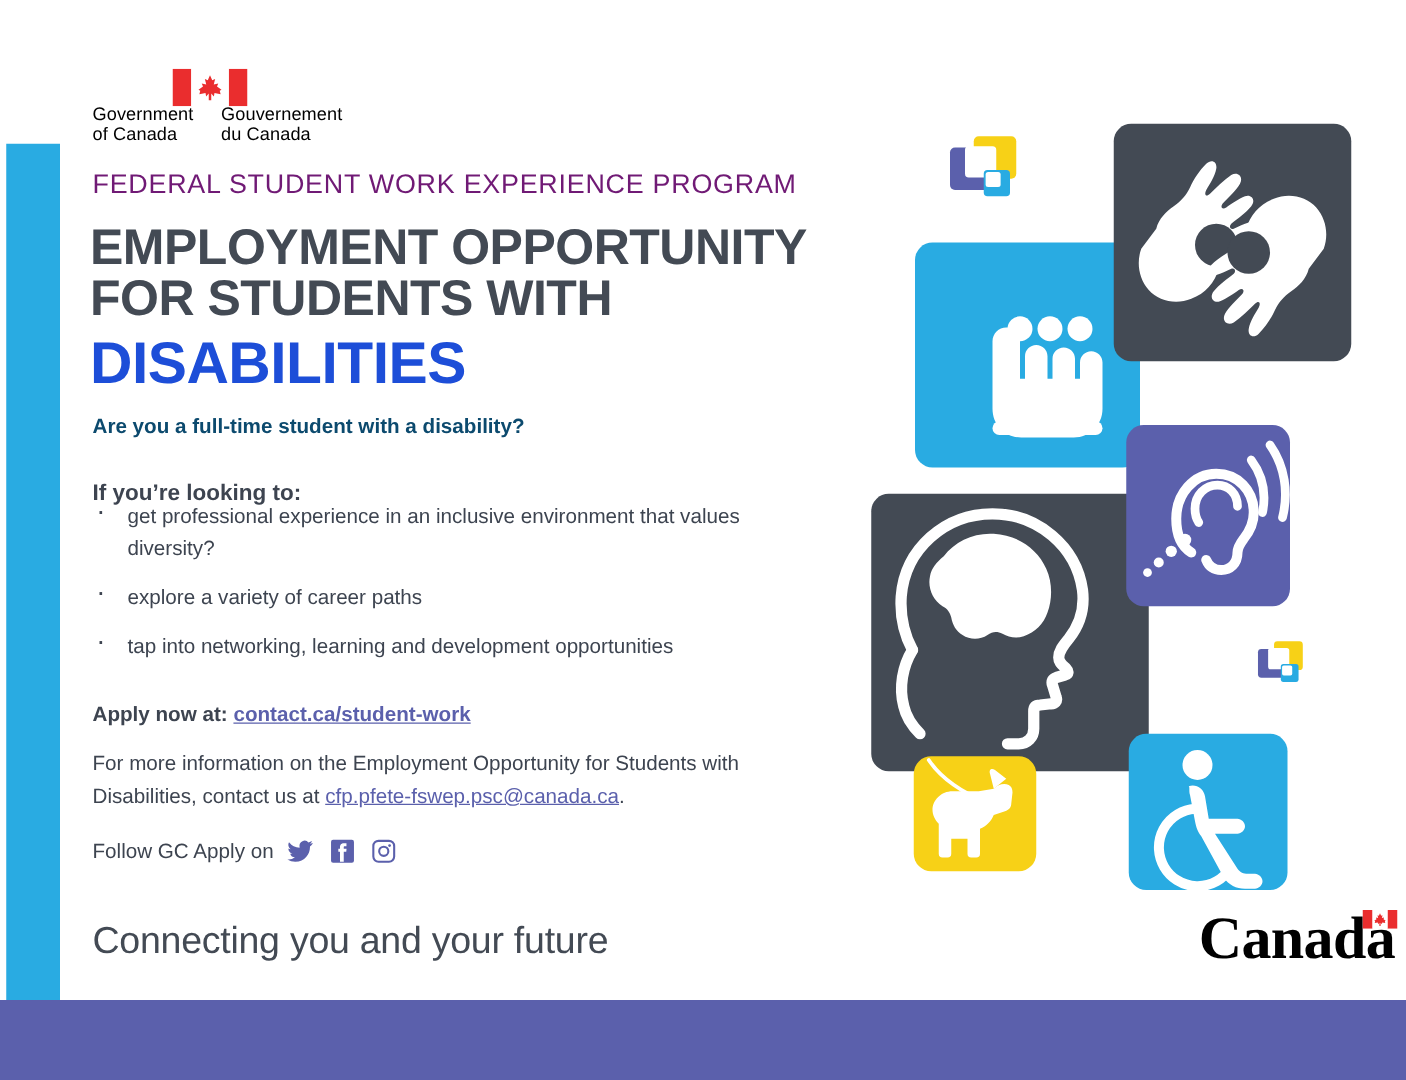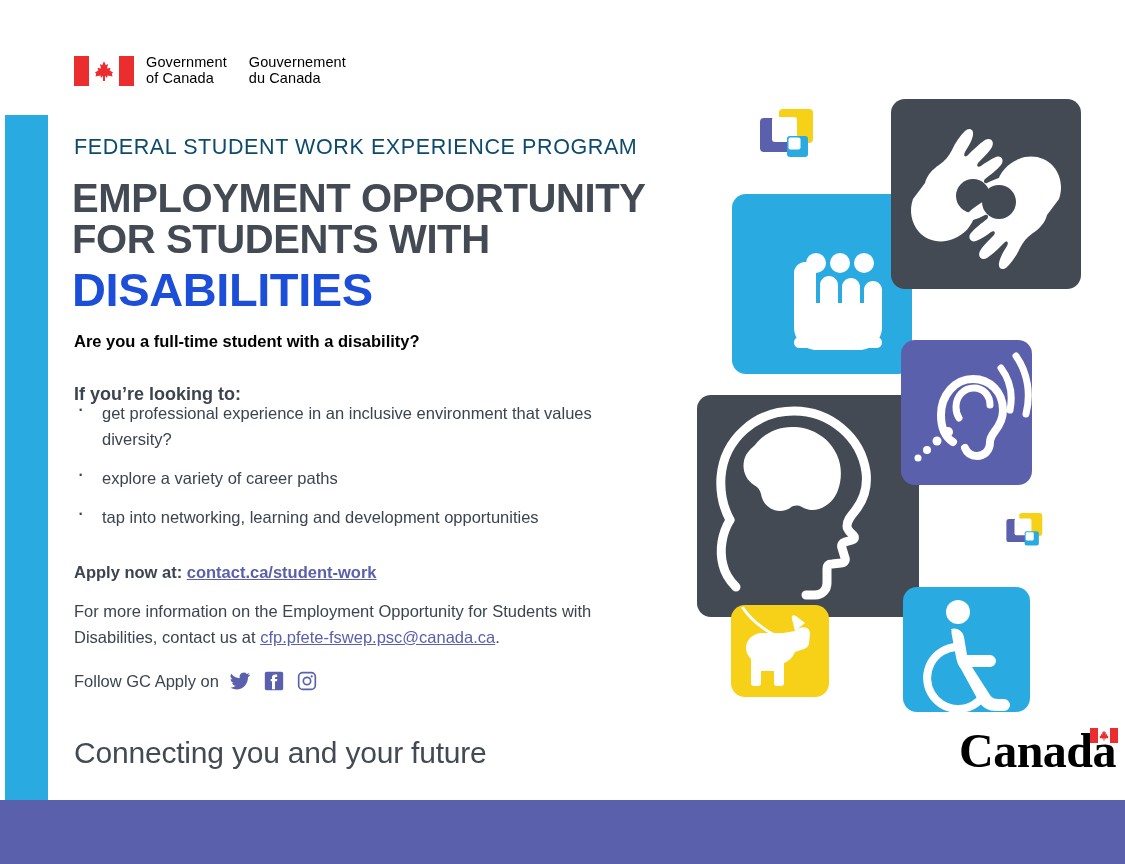--- a/index.html
+++ b/index.html
@@ -18,36 +18,36 @@
     position:absolute;left:5px;top:115px;width:43px;height:685px;
     background:#29ABE2;
   }
   
   .bottom-band{
     position:absolute;left:0;top:800px;width:1125px;height:64px;
     background:#5B60AC;
   }
 
   
-  .goc-sig{position:absolute;left:74px;top:55px;display:flex;align-items:center;}
+  .goc-sig{position:absolute;left:74px;top:55px;display:flex;align-items:center;flex-direction:column;}
   .goc-flag{width:60px;height:30px;position:relative;margin-right:12px;}
   .goc-text{font-size:14.5px;line-height:15.5px;color:#000;letter-spacing:0.1px;display:flex;}
   .goc-en{margin-right:22px;}
   .eyebrow{
     position:absolute;left:74px;top:135px;
-    font-size:21.5px;letter-spacing:0.6px;color:#0c4a6e;font-weight:400;text-align:right;
+    font-size:21.5px;letter-spacing:0.6px;color:#701a75;font-weight:400;text-align:right;
   }
   h1.headline{
     position:absolute;left:72px;top:178px;margin:0;width:620px;
     font-size:40px;line-height:41px;font-weight:bold;color:#434A54;
     letter-spacing:-0.4px;
   }
   h1.headline .accent{color:#1d4ed8;font-size:47px;line-height:48px;display:block;margin-top:6px;}
 
-  .lead{position:absolute;left:74px;top:332px;font-size:16.5px;font-weight:bold;color:#000000;}
+  .lead{position:absolute;left:74px;top:332px;font-size:16.5px;font-weight:bold;color:#0c4a6e;}
   .lead2{position:absolute;left:74px;top:384px;font-size:18px;font-weight:bold;color:#3D4450;}
 
   ul.bullets{position:absolute;left:74px;top:400px;margin:0;padding:0;list-style:none;width:560px;}
   ul.bullets li{
     position:relative;padding-left:28px;margin-bottom:13px;
     font-size:16.5px;line-height:26px;color:#3D4450;
   }
   ul.bullets li:before{
     content:"\00B7";position:absolute;left:3px;top:-4px;font-size:22px;color:#3D4450;
   }

